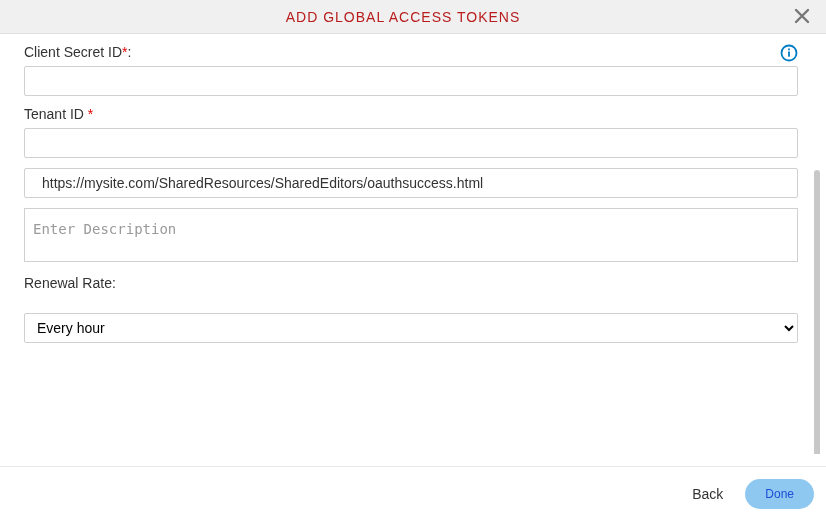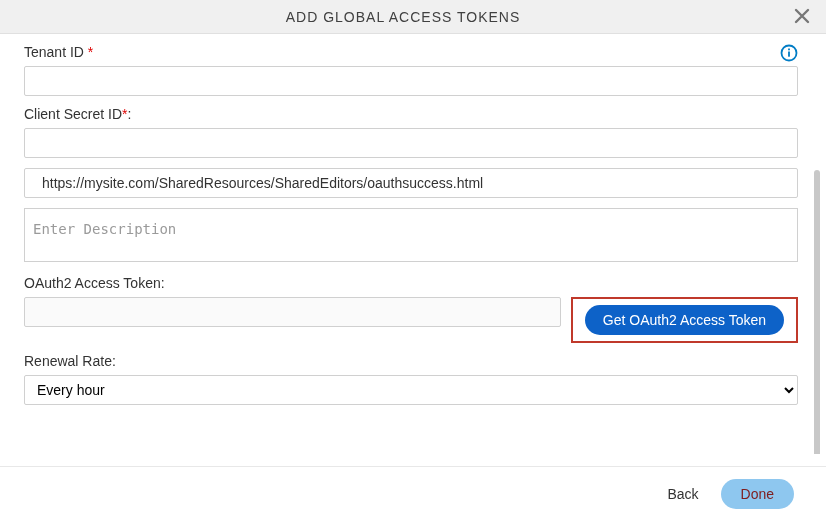--- a/index.html
+++ b/index.html
@@ -18,21 +18,21 @@
     background: #f0f0f0;
     border-bottom: 1px solid #e0e0e0;
     display: flex;
     align-items: center;
     padding: 0 14px;
     position: relative;
   }
   .dialog-title {
     flex: 1;
     text-align: center;
-    color: #404040;
+    color: #b91c1c;
     letter-spacing: 1px;
     font-size: 14px;
   }
   .close-btn {
     color: #777;
     font-size: 20px;
     cursor: pointer;
     line-height: 1;
     padding: 2px;
   }
@@ -111,48 +111,49 @@
     cursor: pointer;
   }
   .select {
     width: 100%;
     height: 30px;
     border: 1px solid #d0d0d0;
     border-radius: 2px;
     padding: 4px 8px;
     font-size: 14px;
     background: #fff;
+    margin-top: 16px;
   }
   .footer {
     position: absolute;
     left: 0; right: 0; bottom: 0;
     height: 54px;
     border-top: 1px solid #e8e8e8;
     display: flex;
     justify-content: flex-end;
     align-items: center;
-    padding: 0 32px;
+    padding: 0 12px;
     gap: 16px;
     background: #fff;
   }
   .btn-back {
     background: transparent;
     border: none;
     color: #333;
     font-size: 14px;
     cursor: pointer;
   }
   .btn-done {
     background: #8ec7ef;
-    color: #7f1d1d;
+    color: #1d4ed8;
     border: none;
     border-radius: 16px;
     height: 30px;
     padding: 0 20px;
-    font-size: 14px;
+    font-size: 12px;
     cursor: default;
   }
 </style>
 </head>
 <body>
 
 <div class="dialog-header">
   <div class="dialog-title">ADD GLOBAL ACCESS TOKENS</div>
   <div class="close-btn">
     <svg width="16" height="16" viewBox="0 0 16 16">
@@ -166,46 +167,37 @@
 
   <span class="info-icon">
     <svg width="18" height="18" viewBox="0 0 18 18">
         <circle cx="9" cy="9" r="7.5" fill="none" stroke="#007cc5" stroke-width="1.8"></circle>
         <rect x="8.1" y="7.5" width="1.8" height="5.2" fill="#007cc5"></rect>
         <rect x="8.1" y="4.5" width="1.8" height="1.8" fill="#007cc5"></rect>
       </svg>
   </span>
 
   <div class="field">
+    <label class="field-label"><span>Client Secret ID</span><span class="req">*</span>:</label>
+    <input type="text" class="text-input blurred" value="" style="">
+  </div>
+
+  <div class="field">
     <label class="field-label"><span>Tenant ID </span><span class="req">*</span></label>
     <input type="text" class="text-input blurred" value="" style="">
   </div>
 
   <div class="field">
-    <label class="field-label"><span>Client Secret ID</span><span class="req">*</span>:</label>
-    <input type="text" class="text-input blurred" value="" style="">
-  </div>
-
-  <div class="field">
     <input type="text" class="text-input" value="https://mysite.com/SharedResources/SharedEditors/oauthsuccess.html" style="">
   </div>
 
   <div class="field">
     <textarea class="textarea" placeholder="Enter Description" style=""></textarea>
   </div>
 
-  <div class="field">
-    <label class="field-label">OAuth2 Access Token:</label>
-    <div class="token-row">
-      <input type="text" class="text-input" value="" style="">
-      <div class="get-token-wrap">
-        <button class="btn-primary">Get OAuth2 Access Token</button>
-      </div>
-    </div>
-  </div>
 
   <div class="field">
     <label class="field-label">Renewal Rate:</label>
     <select class="select">
       <option>Every hour</option>
     </select>
   </div>
 </div>
 
 <div class="footer">

